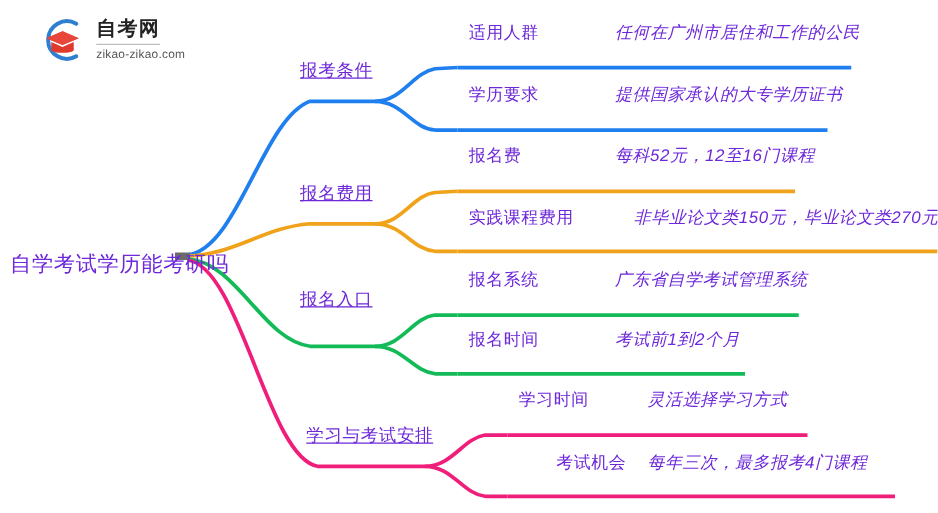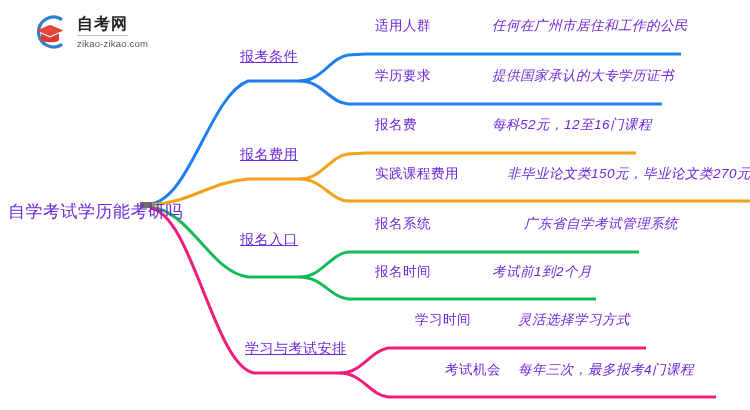--- a/index.html
+++ b/index.html
@@ -154,17 +154,17 @@
 
 <div class="node node-l2" style="left:415px; top:311px;">学习时间</div>
 <div class="node node-l2" style="left:415px; top:361px;margin-left:30px;">考试机会</div>
 
 <div class="node node-l3" style="left:492px; top:17px;">任何在广州市居住和工作的公民</div>
 <div class="node node-l3" style="left:492px; top:67px;">提供国家承认的大专学历证书</div>
 
 <div class="node node-l3" style="left:492px; top:116px;">每科52元，12至16门课程</div>
 <div class="node node-l3" style="left:507px; top:165px;">非毕业论文类150元，毕业论文类270元</div>
 
-<div class="node node-l3" style="left:492px; top:215px;margin-left:32px;">广东省自学考试管理系统</div>
+<div class="node node-l3" style="left:492px; top:215px;">广东省自学考试管理系统</div>
 <div class="node node-l3" style="left:492px; top:263px;">考试前1到2个月</div>
 
 <div class="node node-l3" style="left:518px; top:311px;">灵活选择学习方式</div>
 <div class="node node-l3" style="left:518px; top:361px;">每年三次，最多报考4门课程</div>
 
 </body></html>

